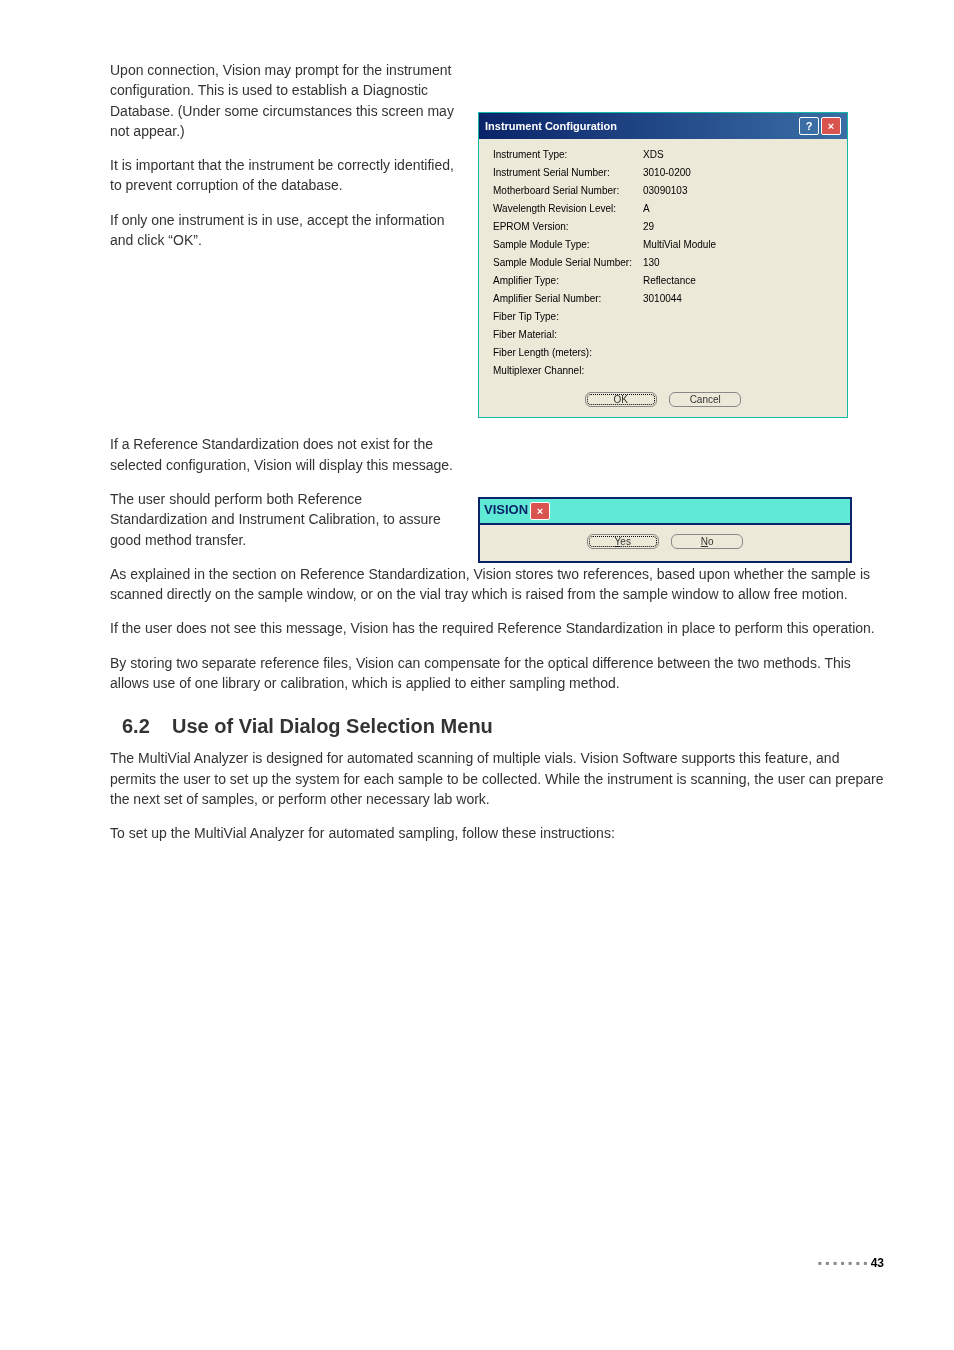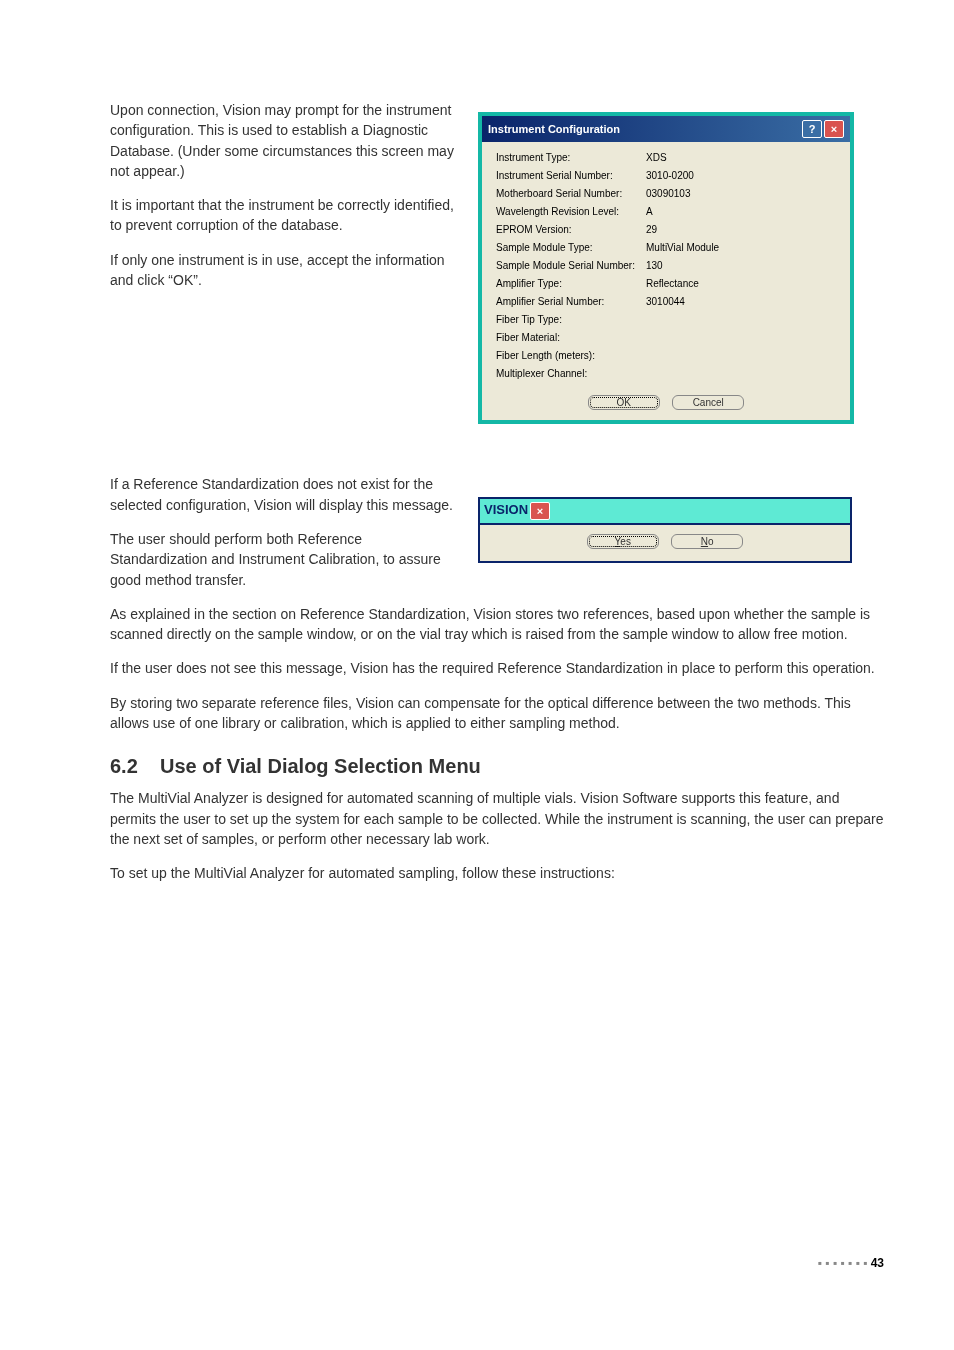--- a/index.html
+++ b/index.html
@@ -1,38 +1,38 @@
 <!DOCTYPE html>
 <html><head>
 <meta charset="utf-8">
 <style>
 html,body{margin:0;padding:0;background:#fff;font-family:Verdana,Geneva,sans-serif;color:#333;width:954px}
-.page{padding:100px 70px 40px 110px;position:relative;min-height:1310px;box-sizing:border-box}
+.page{padding:60px 70px 40px 110px;position:relative;min-height:1310px;box-sizing:border-box}
 p{margin:0 0 14px 0;font-size:14px;line-height:1.45}
 .narrow{width:350px}
-.dlg{position:absolute;font-family:Tahoma,sans-serif;background:#ece9d8;border:4px solid #14b8a6}
+.dlg{position:absolute;font-family:Tahoma,sans-serif;background:#ece9d8;border:1px solid #14b8a6}
 .dlg1{left:478px;top:112px;width:368px}
 .tbar{background:linear-gradient(to right,#0a246a,#3a6ea5);color:#fff;font-size:11px;font-weight:bold;padding:4px 6px;display:flex;align-items:center}
 .tbar .ttl{flex:1}
 .tbtn{width:18px;height:16px;margin-left:2px;display:flex;align-items:center;justify-content:center;font-size:11px;border:1px solid #fff;border-radius:2px}
 .help{background:#3a6ea5;color:#fff}
 .close{background:#d9534f;color:#fff;font-weight:bold}
 .body1{padding:10px 14px 2px 14px;font-size:10px;color:#000}
 .row{display:flex;margin-bottom:7px}
 .lbl{width:150px}
 .btnrow{text-align:center;padding:4px 0 10px 0}
 .wbtn{font-family:Tahoma,sans-serif;font-size:10px;background:#ece9d8;border:1px solid #888;border-radius:6px;padding:1px 0;width:70px;margin:0 4px;display:inline-block;text-align:center}
 .dashed{outline:1px dotted #000;outline-offset:-3px}
 .dlg2{left:478px;top:497px;width:370px;border:2px solid #0a246a}
 .tbar2{background:#5eead4;color:#0a246a;font-weight:bold;font-size:13px;padding:3px 4px;display:flex;border-bottom:2px solid #0a246a}
 .body2{padding:12px 14px 6px 14px;display:flex;font-size:11px;color:#000}
 .warn{width:28px;height:26px;margin-right:12px;flex-shrink:0}
 .btnrow2{text-align:center;padding:6px 0 12px 0}
 .under{text-decoration:underline}
-h2{font-size:20px;font-weight:bold;margin:22px 0 10px 0}
+h2{font-size:20px;font-weight:bold;margin:22px 0 10px 12px}
 h2 .num{display:inline-block;width:50px}
 .footer{position:absolute;bottom:40px;right:70px;font-size:12px;color:#888}
 .footer b{color:#000}
 </style>
 </head>
 <body>
 
 <div class="page">
 
   <p class="narrow">Upon connection, Vision may prompt for the instrument configuration. This is used to establish a Diagnostic Database. (Under some circumstances this screen may not appear.)</p>

